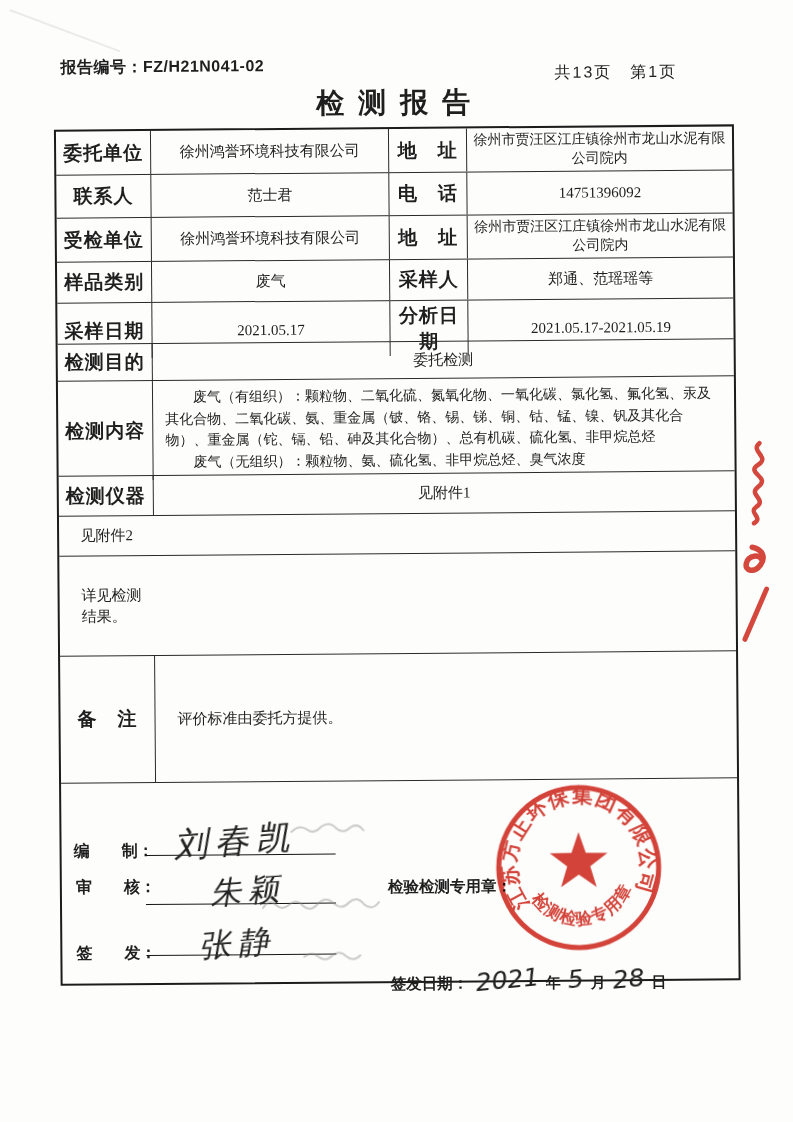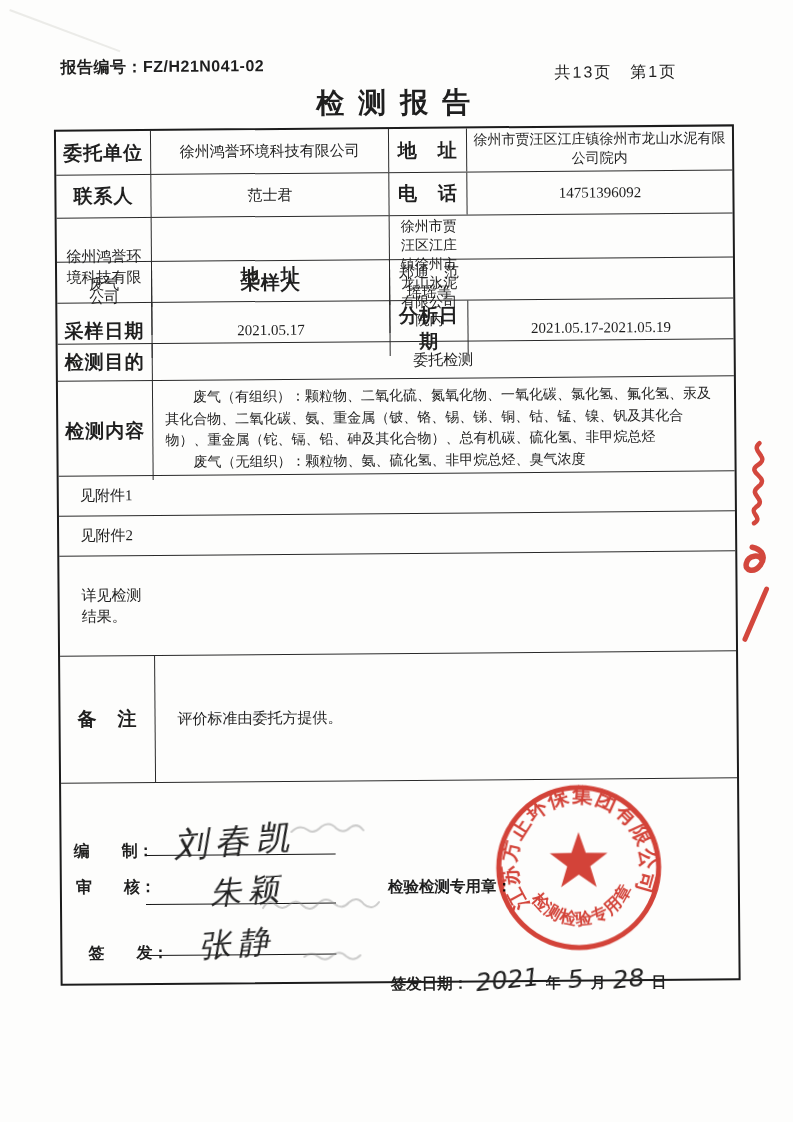--- a/index.html
+++ b/index.html
@@ -91,25 +91,27 @@
         <div class="cell lab">地　址</div>
         <div class="cell val sm">徐州市贾汪区江庄镇徐州市龙山水泥有限公司院内</div>
       </div>
       <div class="row g4" style="height:43px">
         <div class="cell lab">联系人</div>
         <div class="cell val">范士君</div>
         <div class="cell lab">电　话</div>
         <div class="cell val">14751396092</div>
       </div>
       <div class="row g4" style="height:44px">
+        <div class="cell lab">受检单位</div>
         <div class="cell val">徐州鸿誉环境科技有限公司</div>
         <div class="cell lab">地　址</div>
         <div class="cell val sm">徐州市贾汪区江庄镇徐州市龙山水泥有限公司院内</div>
       </div>
       <div class="row g4" style="height:41px">
+        <div class="cell lab">样品类别</div>
         <div class="cell val">废气</div>
         <div class="cell lab">采样人</div>
         <div class="cell val">郑通、范瑶瑶等</div>
       </div>
       <div class="row g4" style="height:41px">
         <div class="cell lab">采样日期</div>
         <div class="cell val">2021.05.17</div>
         <div class="cell lab">分析日期</div>
         <div class="cell val">2021.05.17-2021.05.19</div>
       </div>
@@ -118,20 +120,21 @@
         <div class="cell val">委托检测</div>
       </div>
       <div class="row g2" style="height:95px">
         <div class="cell lab">检测内容</div>
         <div class="cell content-cell">
           <p>废气（有组织）：颗粒物、二氧化硫、氮氧化物、一氧化碳、氯化氢、氟化氢、汞及其化合物、二氧化碳、氨、重金属（铍、铬、锡、锑、铜、钴、锰、镍、钒及其化合物）、重金属（铊、镉、铅、砷及其化合物）、总有机碳、硫化氢、非甲烷总烃</p>
           <p>废气（无组织）：颗粒物、氨、硫化氢、非甲烷总烃、臭气浓度</p>
         </div>
       </div>
       <div class="row g2" style="height:40px">
+        <div class="cell lab">检测仪器</div>
         <div class="cell val">见附件1</div>
       </div>
       <div class="row g2" style="height:40px">
         <div class="cell val">见附件2</div>
       </div>
       <div class="row g2" style="height:100px">
         <div class="cell val left-val">详见检测结果。</div>
       </div>
       <div class="row g2" style="height:127px">
         <div class="cell lab">备　注</div>
@@ -140,21 +143,21 @@
 
       <div class="row sigrow">
         <div class="sig-label" style="left:12px;top:58px">编　　制：</div>
         <div class="sig-line" style="left:84px;top:72px"></div>
         <div class="sig-name hw" style="left:112px;top:36px;font-size:34px">刘春凯</div>
 
         <div class="sig-label" style="left:14px;top:94px">审　　核：</div>
         <div class="sig-line" style="left:84px;top:121px"></div>
         <div class="sig-name hw" style="left:148px;top:88px;font-size:31px">朱颖</div>
 
-        <div class="sig-label" style="left:26px;top:160px">签　　发：</div>
+        <div class="sig-label" style="left:14px;top:160px">签　　发：</div>
         <div class="sig-line" style="left:84px;top:172px"></div>
         <div class="sig-name hw" style="left:136px;top:140px;font-size:32px">张静</div>
 
         <div class="stamp-caption">检验检测专用章：</div>
 
         <div class="date-line">
           <span class="date-label">签发日期：</span>
           <span class="hw date-hw">2021</span>
           <span class="date-unit">年</span>
           <span class="hw date-hw">5</span>

